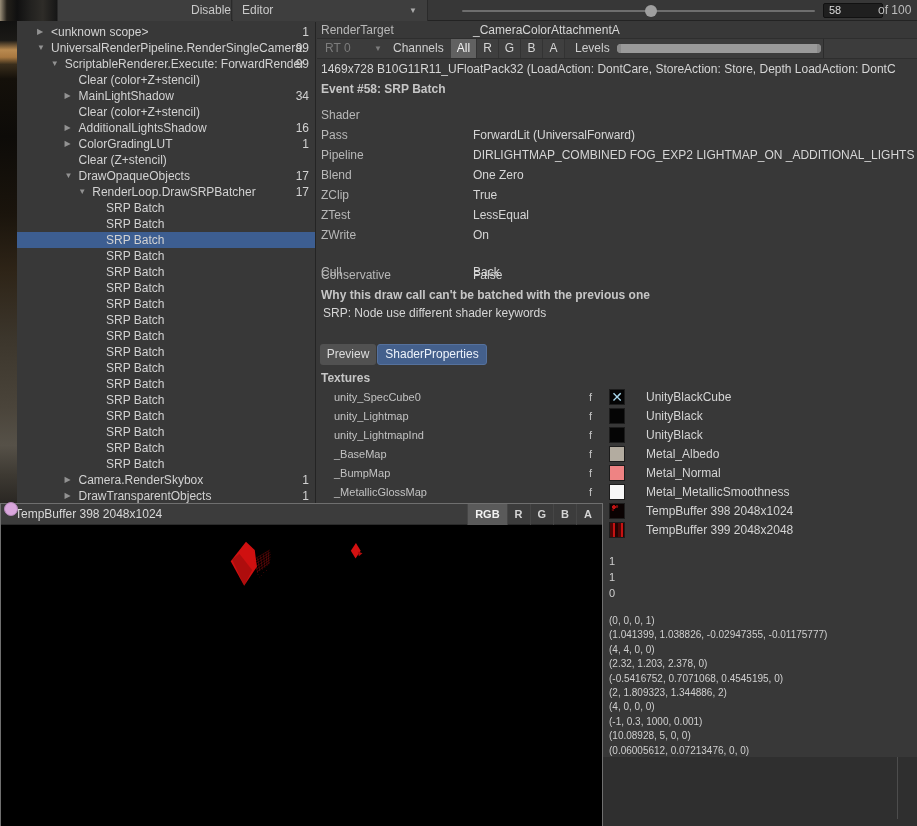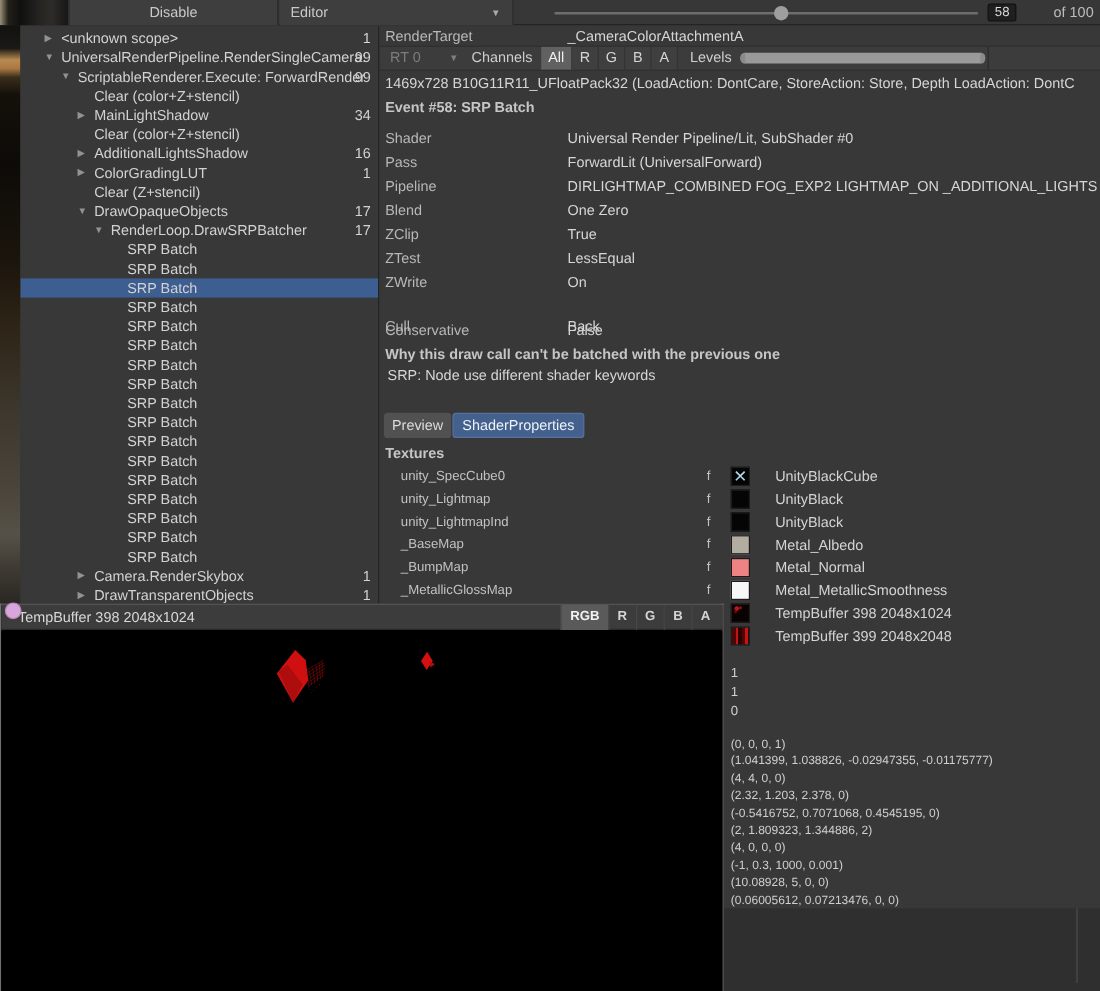--- a/index.html
+++ b/index.html
@@ -5,27 +5,27 @@
   * { margin:0; padding:0; box-sizing:border-box; }
   html,body { width:917px; height:826px; background:#383838; overflow:hidden; }
   body { font-family:"Liberation Sans","DejaVu Sans",sans-serif; font-size:12px; color:#d2d2d2; }
   #app { position:relative; width:917px; height:826px; background:#383838; }
 
   
   #topbar { position:absolute; left:0; top:0; width:917px; height:21px; background:#373737; border-bottom:1px solid #232323; }
   #corner-art { position:absolute; left:0; top:0; width:57px; height:21px;
     background:linear-gradient(90deg,#9a8e78 0%,#23201a 12%,#101010 30%,#232220 55%,#2e2c28 75%,#161616 100%); }
   #disable-btn { position:absolute; left:57px; top:0; width:175px; height:21px; background:#3e3e3e;
-    border-left:1px solid #2a2a2a; border-right:1px solid #2a2a2a; text-align:center; line-height:21px; color:#c9c9c9; }
+    border-left:1px solid #2a2a2a; border-right:1px solid #2a2a2a; text-align:right; line-height:21px; color:#c9c9c9; }
   #editor-dd { position:absolute; left:233px; top:0; width:195px; height:21px; background:#3e3e3e;
     border-right:1px solid #2a2a2a; line-height:21px; color:#c9c9c9; padding-left:9px; }
   #editor-dd .dd-arrow { position:absolute; right:10px; top:0; color:#aaaaaa; font-size:8px; line-height:21px; }
   #frame-slider-track { position:absolute; left:462px; top:10px; width:353px; height:2px; background:#6e6e6e; border-radius:1px; }
   #frame-slider-thumb { position:absolute; left:645px; top:5px; width:12px; height:12px; border-radius:50%; background:#9e9e9e; }
-  #frame-input { position:absolute; left:823px; top:3px; width:24px; height:15px; background:#1f1f1f;
+  #frame-input { position:absolute; left:823px; top:3px; width:60px; height:15px; background:#1f1f1f;
     border:1px solid #111111; border-radius:2px; color:#dadada; font-size:11px; line-height:13px; padding-left:5px; }
   #frame-total { position:absolute; left:878px; top:0; line-height:21px; color:#bdbdbd; }
 
   
   #game-sliver { position:absolute; left:0; top:21px; width:17px; height:482px;
     background:linear-gradient(180deg,#111110 0%,#1a1916 4%,#b98a50 6%,#a87840 7.5%,#3a2e1c 9%,#14100a 12%,#0d0b08 24%,#1a140c 40%,#2e2417 52%,#3c362c 66%,#4a443a 80%,#565148 88%,#3e3a33 94%,#2a2723 100%); }
 
   
   #tree-panel { position:absolute; left:17px; top:22px; width:299px; height:481px; background:#383838; border-right:1px solid #242424; overflow:hidden; }
   .tree-row { position:absolute; left:0; width:299px; height:16px; line-height:16px; white-space:nowrap; }
@@ -289,21 +289,20 @@
       <div id="rt-divider"></div>
     </div>
 
     <div class="abs val" style="left:4px; top:38px; height:18px; line-height:18px; width:596px; overflow:hidden;">1469x728 B10G11R11_UFloatPack32 (LoadAction: DontCare, StoreAction: Store, Depth LoadAction: DontC</div>
     <div class="abs bold" style="left:4px; top:58px; height:18px; line-height:18px;">Event #58: SRP Batch</div>
 
     <div id="detail-rows">
 
     <div class="detail-row" style="top: 83px;">
           <span class="dlabel">Shader</span>
-          <span class="dvalue">Universal Render Pipeline/Lit, SubShader #0</span>
         </div>
         <div class="detail-row" style="top: 103px;">
           <span class="dlabel">Pass</span>
           <span class="dvalue">ForwardLit (UniversalForward)</span>
         </div>
         <div class="detail-row" style="top: 123px;">
           <span class="dlabel">Pipeline</span>
           <span class="dvalue">DIRLIGHTMAP_COMBINED FOG_EXP2 LIGHTMAP_ON _ADDITIONAL_LIGHTS _</span>
         </div>
         <div class="detail-row" style="top: 143px;">

